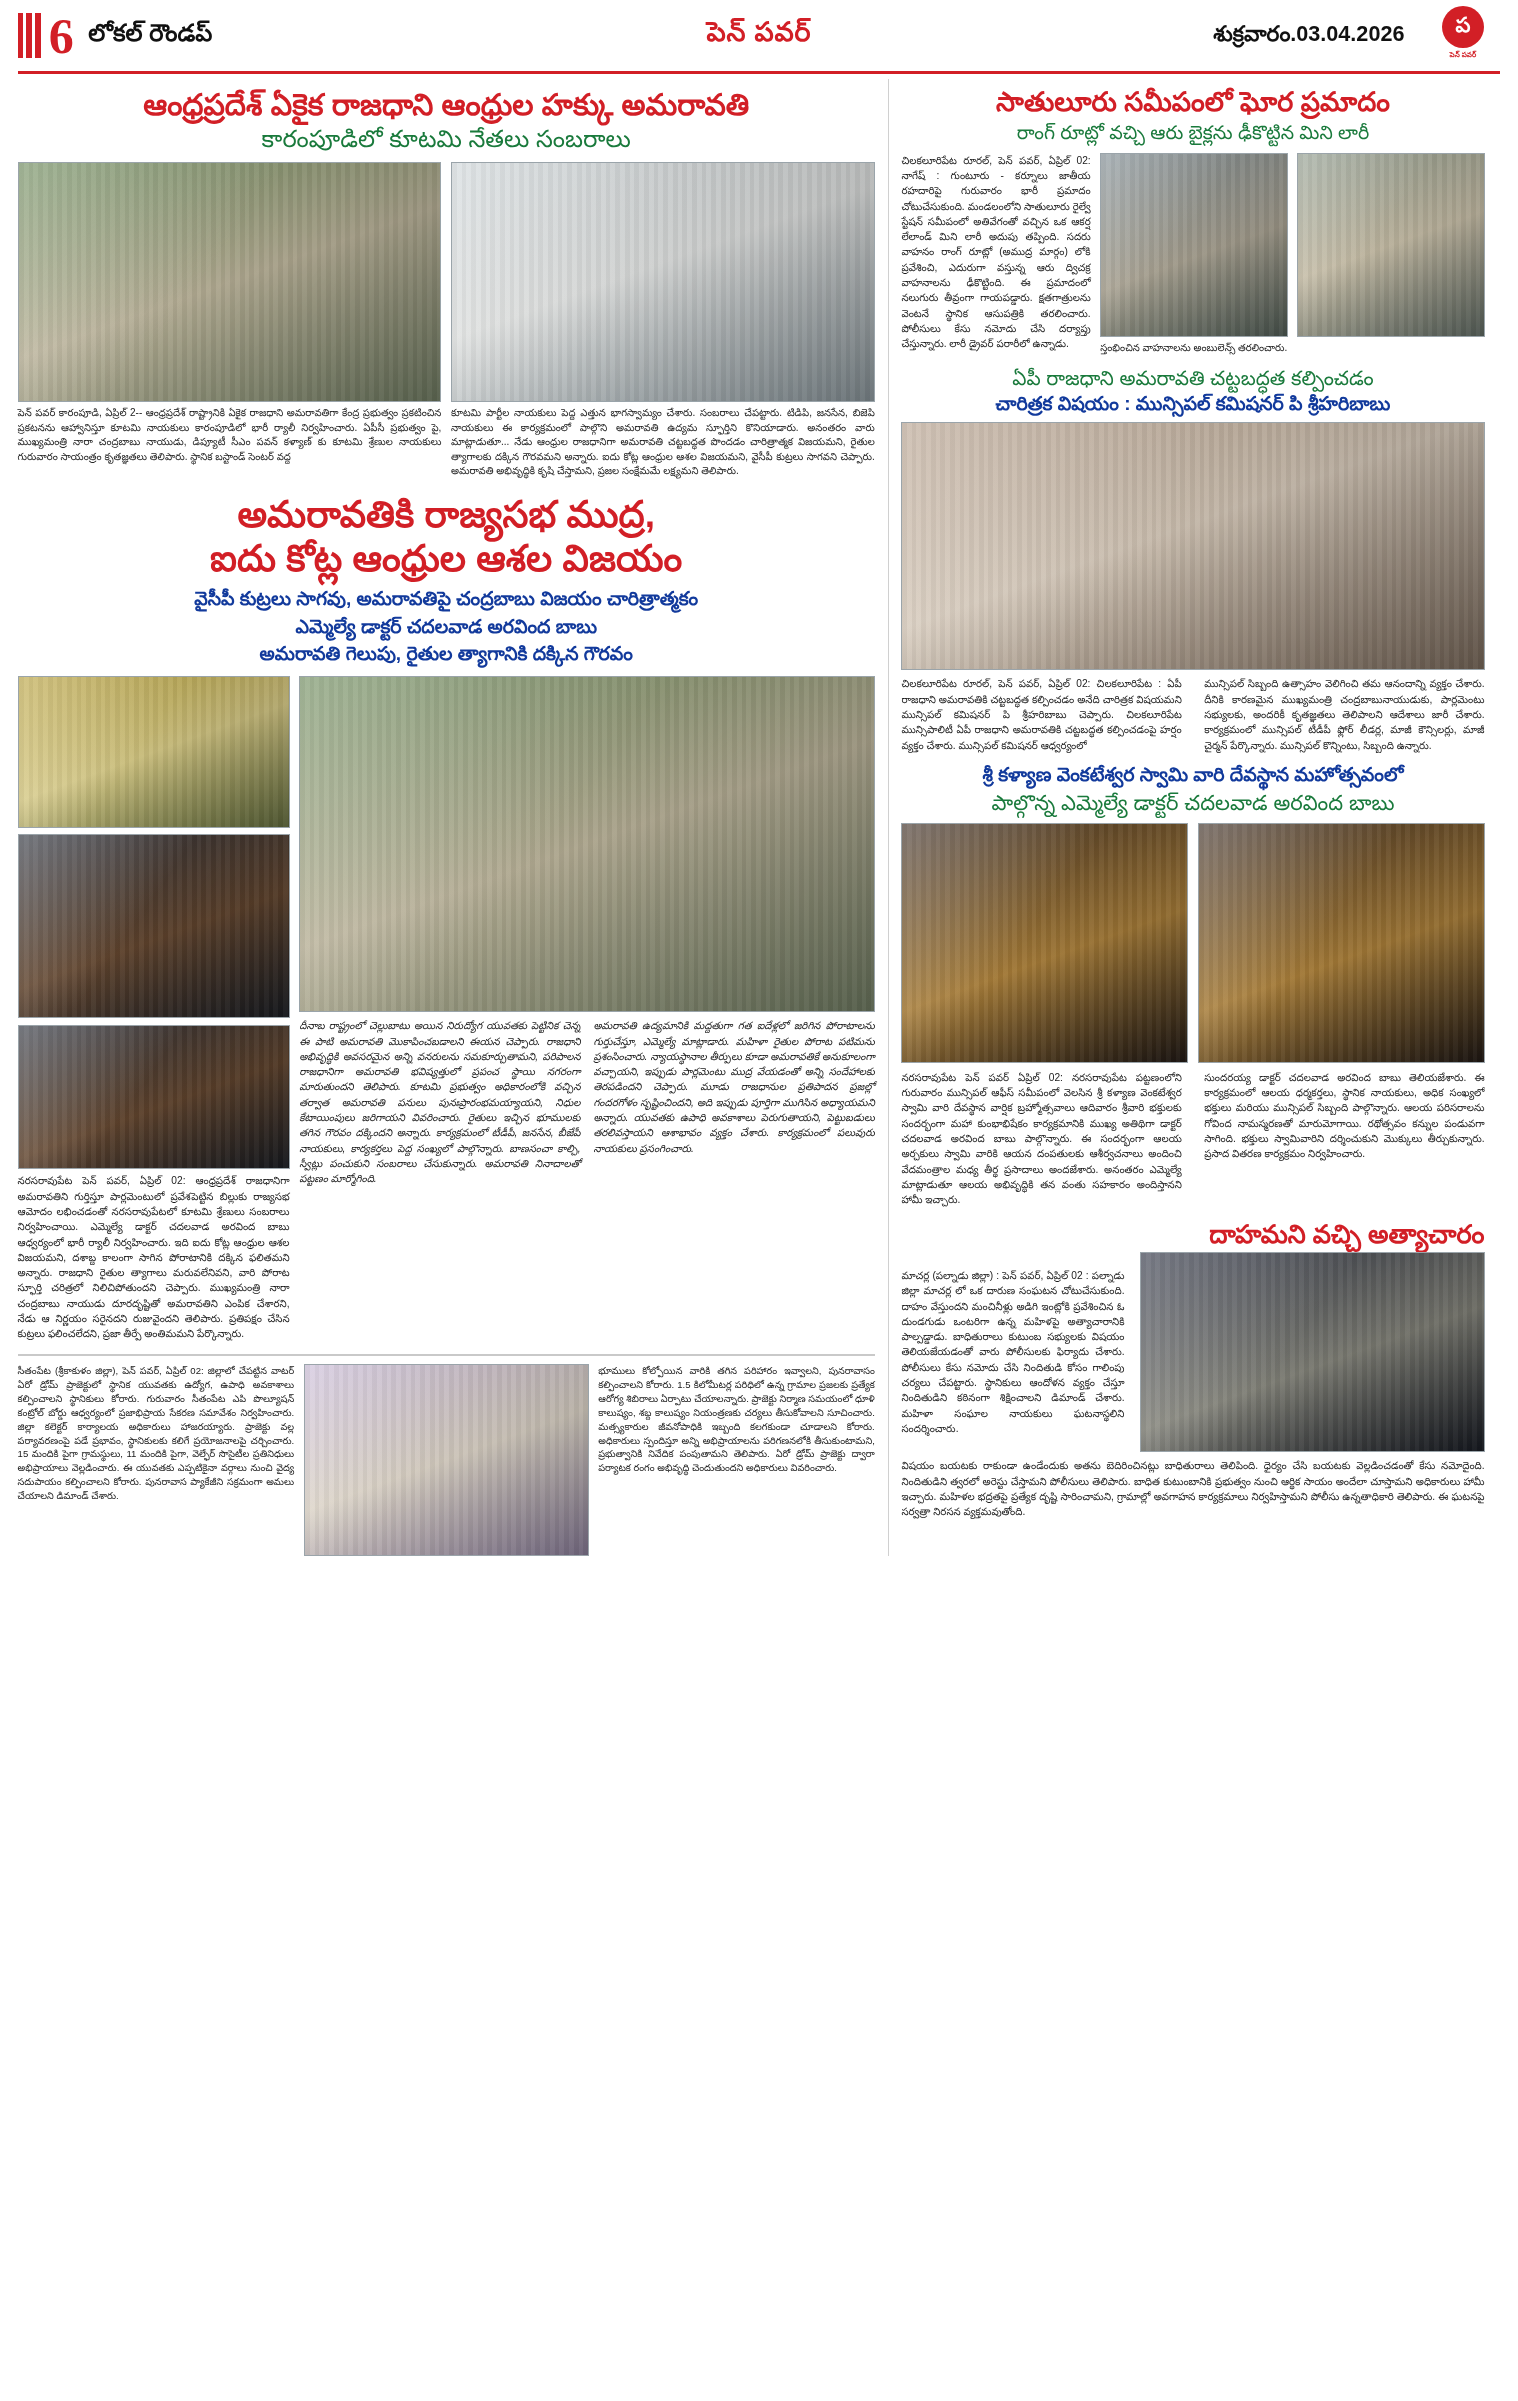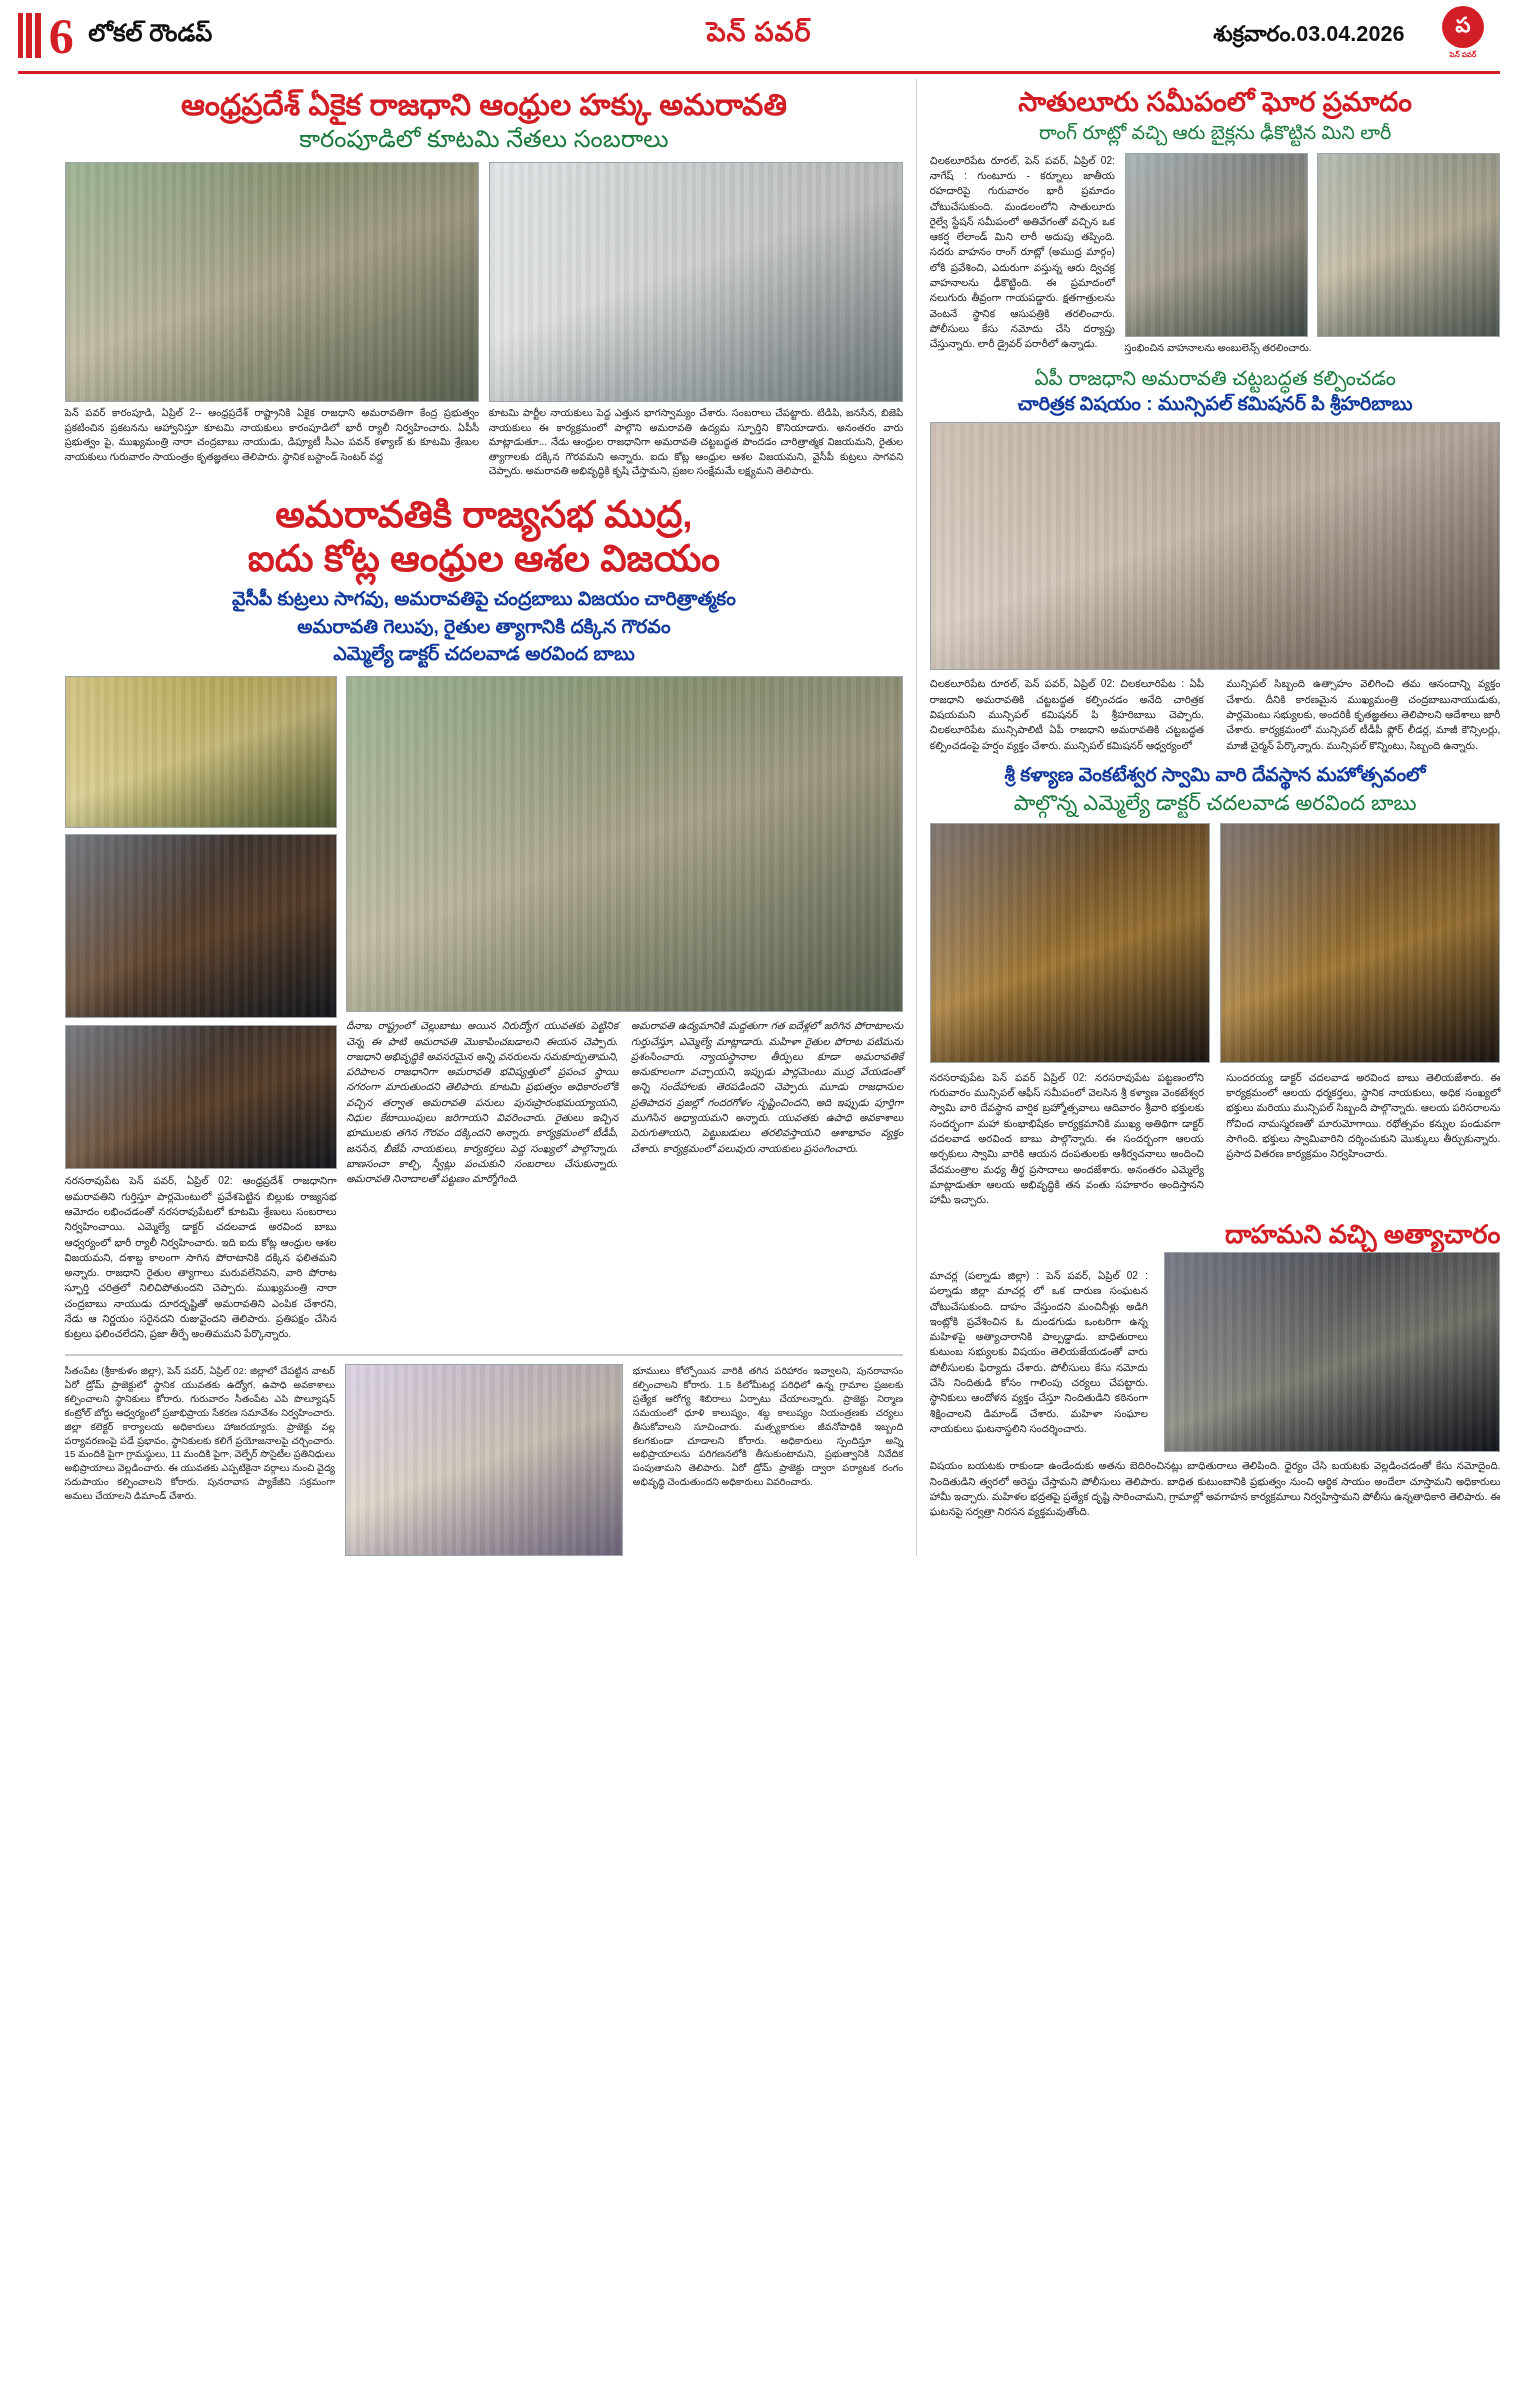--- a/index.html
+++ b/index.html
@@ -22,21 +22,21 @@
   .page-no { font-size:50px; font-weight:bold; color:#d21f26; line-height:1; font-family:"Liberation Serif", serif; }
   .section-name { font-size:24px; font-weight:bold; color:#111; margin-left:14.4px; }
   .paper-title { position:absolute; left:50%; transform:translateX(-50%); font-size:27px; font-weight:bold; color:#d21f26; letter-spacing:0.8px; }
   .date-line { position:absolute; right:96px; font-size:21.6px; font-weight:bold; color:#111; }
   .logo-mark { position:absolute; right:8px; top:6.4px; width:59px; height:59px; display:flex; flex-direction:column; align-items:center; }
   .logo-circle { width:42px; height:42px; border-radius:50%; background:#d21f26; display:flex; align-items:center; justify-content:center; color:#fff; font-size:21px; font-weight:bold; }
   .logo-text { font-size:7.2px; color:#d21f26; font-weight:bold; margin-top:1.6px; }
 
   
   .body-wrap { display:flex; gap:0; margin-top:4.8px; }
-  .col-left { width:871px; padding-right:12.8px; border-right:1.6px solid #d0d0d0;margin-left:47px; }
+  .col-left { width:871px; padding-right:12.8px; border-right:1.6px solid #d0d0d0; }
   .col-right { width:596px; padding-left:12.8px; }
 
   h1.head-red {
     color:#d21f26; font-size:30px; line-height:1.18; font-weight:bold;
     margin:8px 0 3.2px; text-align:center;
   }
   h2.head-green {
     color:#1a7a3c; font-size:24px; line-height:1.2; font-weight:normal;
     margin:1.6px 0 8px; text-align:center;
   }
@@ -118,22 +118,22 @@
             <div class="ph-caption">కూటమి పార్టీల నాయకులు పెద్ద ఎత్తున భాగస్వామ్యం చేశారు. సంబరాలు చేపట్టారు. టిడిపి, జనసేన, బిజెపి నాయకులు ఈ కార్యక్రమంలో పాల్గొని అమరావతి ఉద్యమ స్ఫూర్తిని కొనియాడారు. అనంతరం వారు మాట్లాడుతూ... నేడు ఆంధ్రుల రాజధానిగా అమరావతి చట్టబద్ధత పొందడం చారిత్రాత్మక విజయమని, రైతుల త్యాగాలకు దక్కిన గౌరవమని అన్నారు. ఐదు కోట్ల ఆంధ్రుల ఆశల విజయమని, వైసీపీ కుట్రలు సాగవని చెప్పారు. అమరావతి అభివృద్ధికి కృషి చేస్తామని, ప్రజల సంక్షేమమే లక్ష్యమని తెలిపారు.</div>
           </div>
         </div>
       </div>
 
       <div style="margin-top:14.4px">
         <h1 class="head-red" style="font-size:37px;margin-bottom:0">అమరావతికి రాజ్యసభ ముద్ర,</h1>
         <h1 class="head-red" style="font-size:37px;margin-top:0">ఐదు కోట్ల ఆంధ్రుల ఆశల విజయం</h1>
         <div class="subhead-lines">
           <span>వైసీపీ కుట్రలు సాగవు, అమరావతిపై చంద్రబాబు విజయం చారిత్రాత్మకం</span>
+          <span>ఎమ్మెల్యే డాక్టర్ చదలవాడ అరవింద బాబు</span>
           <span>అమరావతి గెలుపు, రైతుల త్యాగానికి దక్కిన గౌరవం</span>
-          <span>ఎమ్మెల్యే డాక్టర్ చదలవాడ అరవింద బాబు</span>
         </div>
 
         <div class="flexrow" style="align-items:flex-start">
           <div style="width:272px">
             <div class="photo t-yellow" style="height:152px"></div>
             <div class="photo t-night" style="height:184px;margin-top:6.4px"></div>
             <div class="photo t-night" style="height:144px;margin-top:6.4px"></div>
             <div class="story-text" style="margin-top:4.8px">నరసరావుపేట పెన్ పవర్, ఏప్రిల్ 02: ఆంధ్రప్రదేశ్ రాజధానిగా అమరావతిని గుర్తిస్తూ పార్లమెంటులో ప్రవేశపెట్టిన బిల్లుకు రాజ్యసభ ఆమోదం లభించడంతో నరసరావుపేటలో కూటమి శ్రేణులు సంబరాలు నిర్వహించాయి. ఎమ్మెల్యే డాక్టర్ చదలవాడ అరవింద బాబు ఆధ్వర్యంలో భారీ ర్యాలీ నిర్వహించారు. ఇది ఐదు కోట్ల ఆంధ్రుల ఆశల విజయమని, దశాబ్ద కాలంగా సాగిన పోరాటానికి దక్కిన ఫలితమని అన్నారు. రాజధాని రైతుల త్యాగాలు మరువలేనివని, వారి పోరాట స్ఫూర్తి చరిత్రలో నిలిచిపోతుందని చెప్పారు. ముఖ్యమంత్రి నారా చంద్రబాబు నాయుడు దూరదృష్టితో అమరావతిని ఎంపిక చేశారని, నేడు ఆ నిర్ణయం సరైనదని రుజువైందని తెలిపారు. ప్రతిపక్షం చేసిన కుట్రలు ఫలించలేదని, ప్రజా తీర్పే అంతిమమని పేర్కొన్నారు.</div>
           </div>
           <div style="flex:1">

